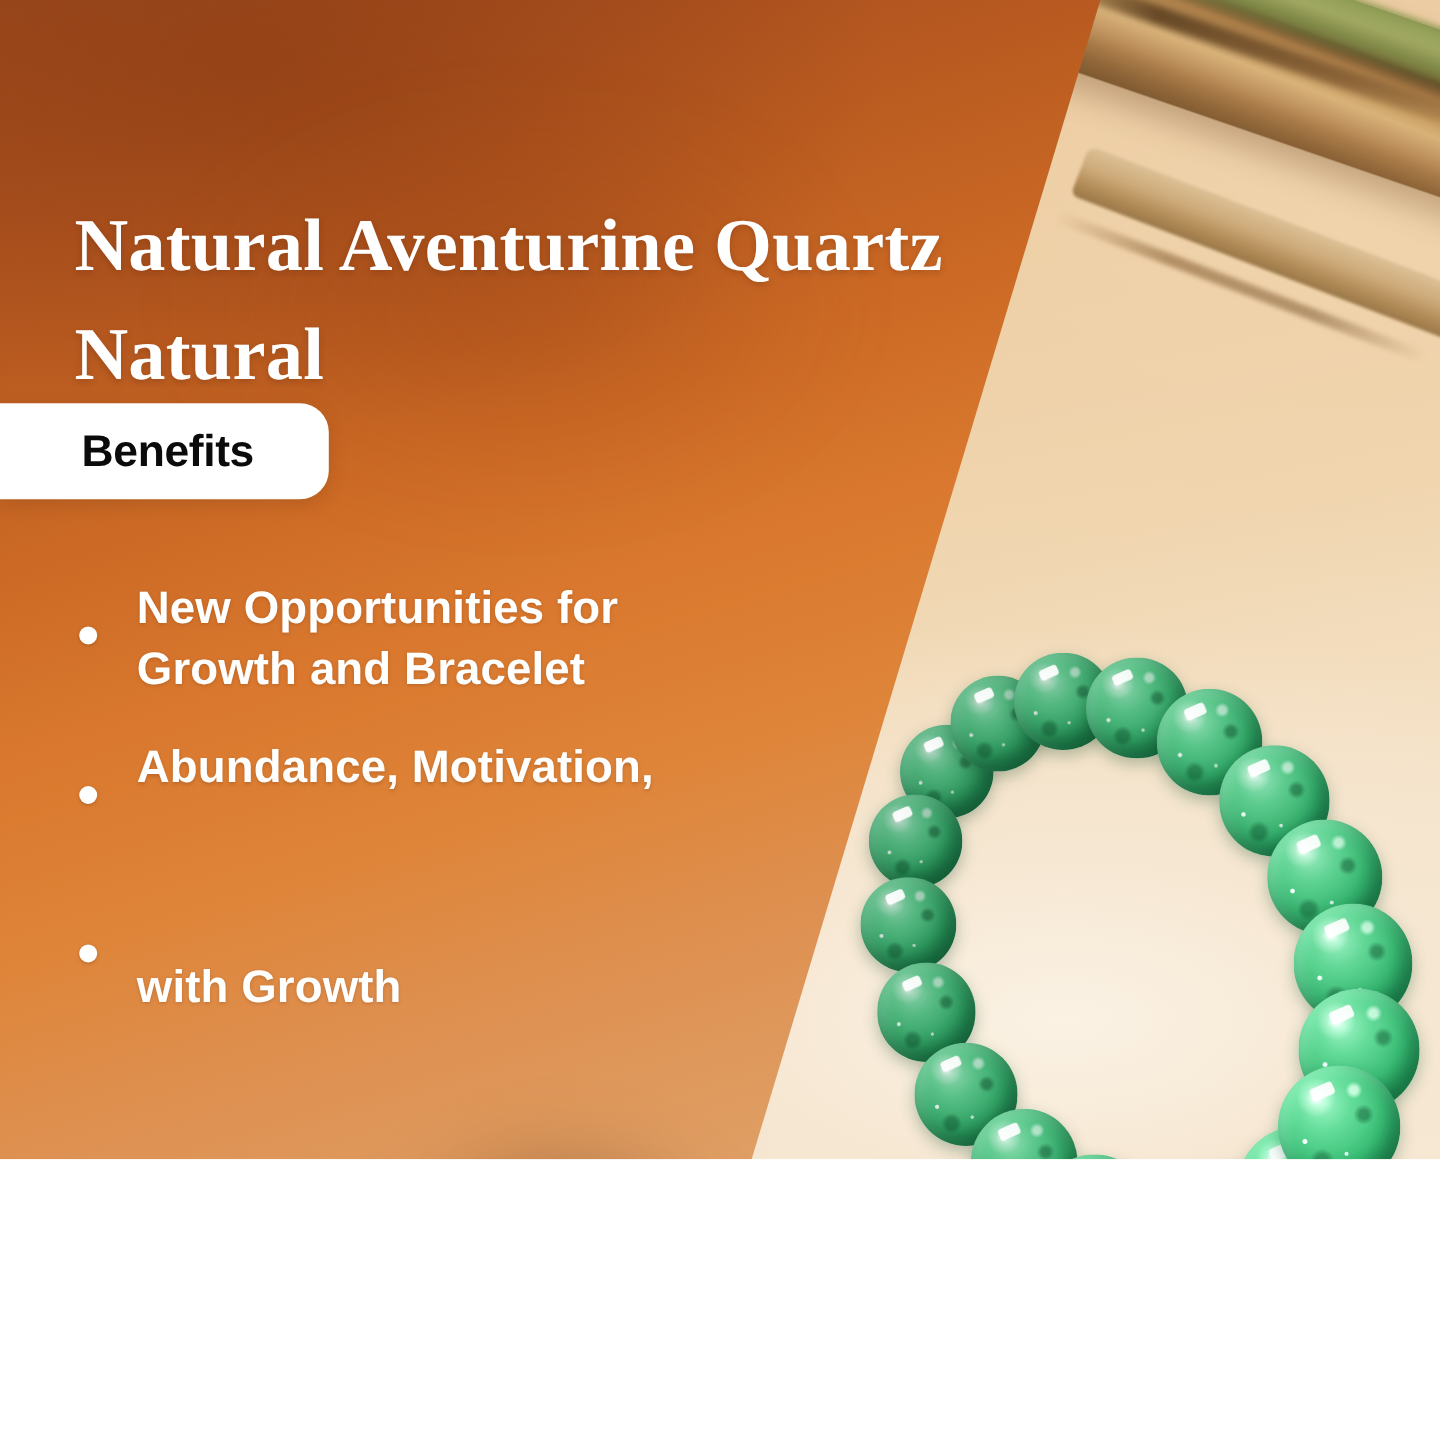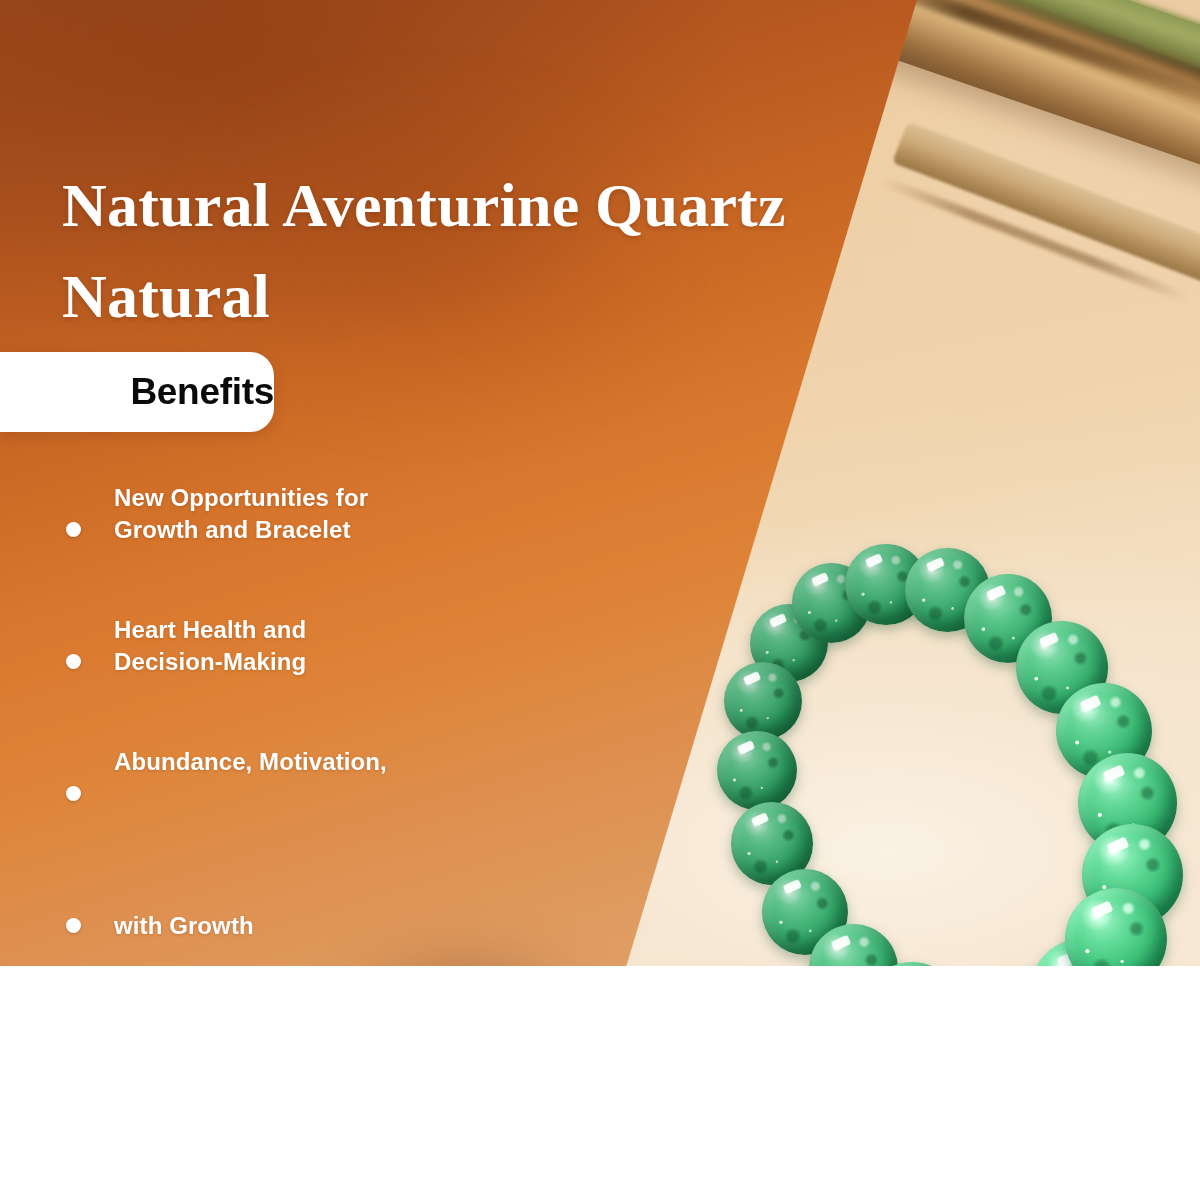--- a/index.html
+++ b/index.html
@@ -120,34 +120,34 @@
     background:radial-gradient(ellipse at 50% 50%, rgba(150,62,20,.30) 0%, rgba(150,62,20,0) 70%);
     filter:blur(34px);}
 
   
   .title{position:absolute;left:62px;top:118px;width:810px;
     font-family:"Liberation Serif","DejaVu Serif",serif;
     font-size:62px;line-height:1.47;font-weight:700;color:#FFFFFF;letter-spacing:.2px;
     text-shadow:0 2px 5px rgba(95,40,12,.30);}
 
   
-  .badge{position:absolute;left:0;top:352px;width:274px;height:80px;
+  .badge{position:absolute;left:0;top:336px;width:274px;height:80px;
     background:#FFFFFF;border-radius:0 24px 24px 0;
     box-shadow:0 4px 14px rgba(100,48,16,.22);
-    display:flex;align-items:center;justify-content:flex-end;}
+    display:flex;align-items:center;}
   .badge span{display:block;margin-left:68px;font-size:37px;font-weight:700;color:#0B0B0B;
     letter-spacing:-.3px;font-family:"Liberation Sans",sans-serif;}
 
   
   .benefits{position:absolute;left:62px;top:482px;width:540px;}
   .benefit{position:relative;min-height:100px;margin-bottom:32px;padding-left:52px;}
   .benefit:last-child{margin-bottom:0;}
   .dot{position:absolute;left:4px;top:40px;width:15px;height:15px;border-radius:50%;
     background:#FFFFFF;box-shadow:0 1px 3px rgba(90,40,12,.30);}
-  .btext{font-size:24px;line-height:1.33;font-weight:600;color:#FFFFFF;letter-spacing:.1px;
+  .btext{font-size:38px;line-height:1.33;font-weight:600;color:#FFFFFF;letter-spacing:.1px;
     text-shadow:0 1px 3px rgba(95,45,14,.26);font-family:"Liberation Sans",sans-serif;}
 </style>
 </head>
 <body>
 
 <div class="canvas">
 
   <div class="photo">
     <div class="photo-bg"></div>
     <div class="photo-vignette"></div>
@@ -220,18 +220,17 @@
   <h1 class="title"><span>Natural Aventurine Quartz</span>
     <br><span>Natural</span>
   </h1>
 
   <div class="badge">
     <span>Benefits</span>
   </div>
 
   <ul class="benefits" id="benefits-list" style="list-style:none;margin:0;padding:0;">
       <li class="benefit"><span class="dot"></span><span class="btext"><span>New Opportunities for</span><br><span>Growth and Bracelet</span></span></li>
-      <li class="benefit"><span class="dot"></span><span class="btext"><span>Heart Health and</span><br><span>Decision-Making</span></span></li>
       <li class="benefit"><span class="dot"></span><span class="btext"><span>Abundance, Motivation,</span><br></span></li>
       <li class="benefit"><span class="dot"></span><span class="btext"><br><span>with Growth</span></span></li>
     </ul>
 
 </div>
 
 </body></html>

